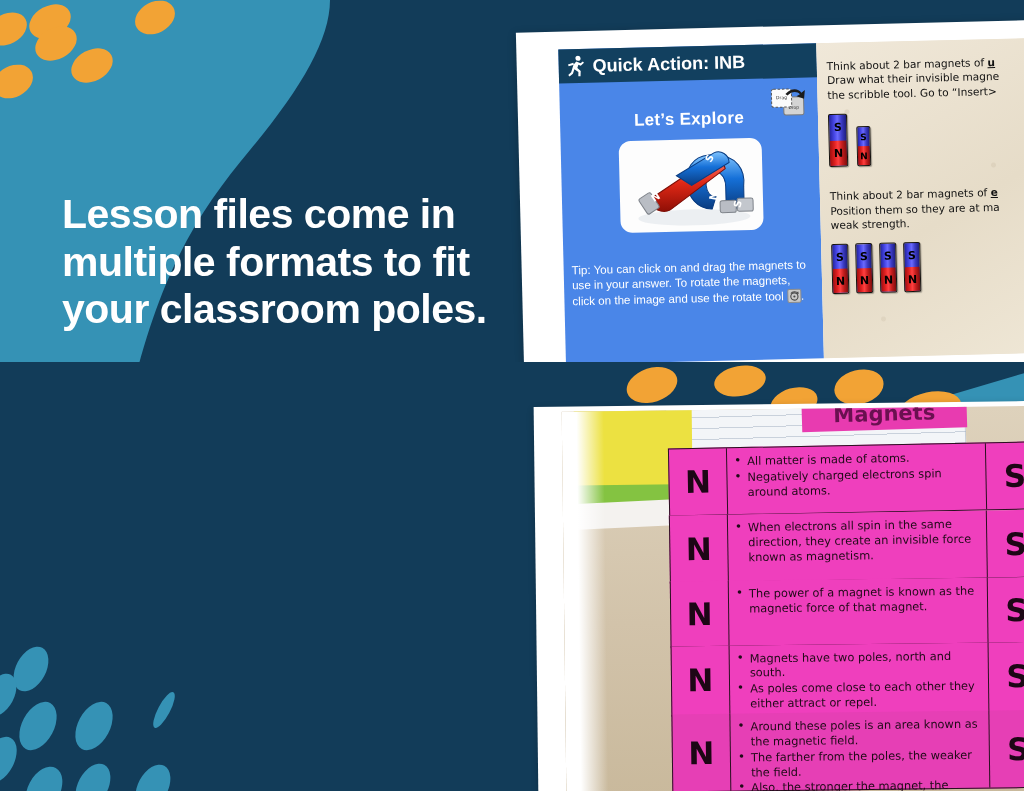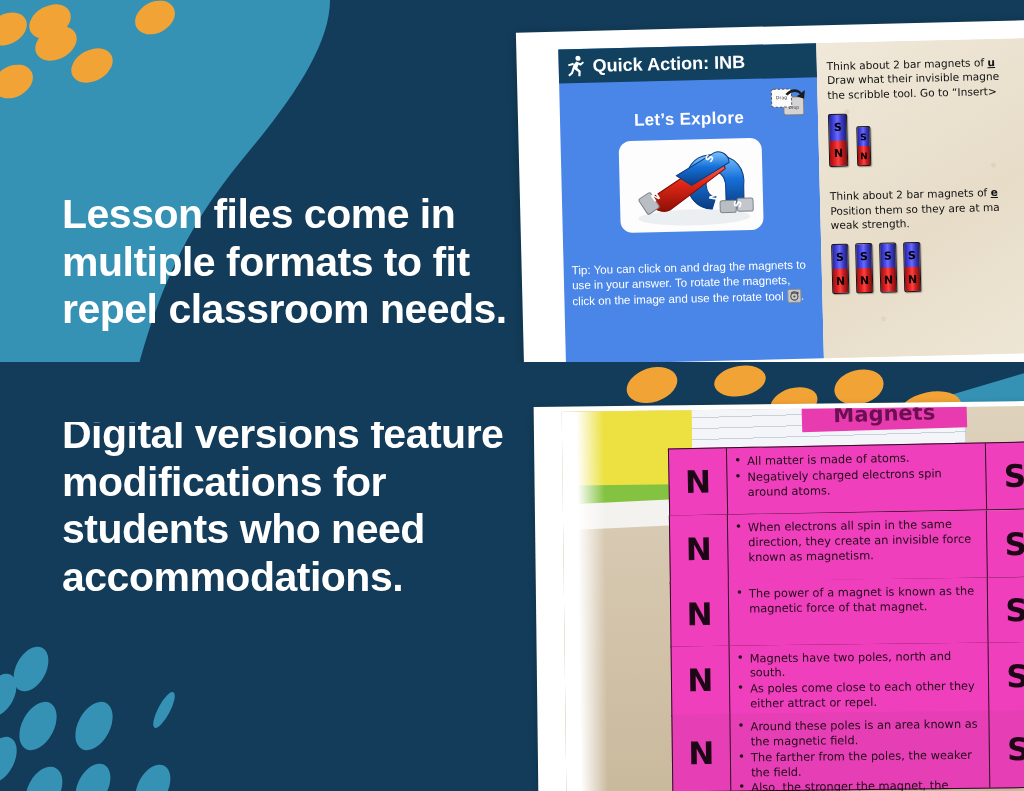--- a/index.html
+++ b/index.html
@@ -325,22 +325,21 @@
   <div class="dot dot-teal" style="left:16px;  top:645px; width:30px; height:48px; transform:rotate(28deg);"></div>
   <div class="dot dot-teal" style="left:-14px; top:672px; width:28px; height:46px; transform:rotate(28deg);"></div>
   <div class="dot dot-teal" style="left:22px;  top:700px; width:32px; height:52px; transform:rotate(28deg);"></div>
   <div class="dot dot-teal" style="left:78px;  top:700px; width:32px; height:52px; transform:rotate(28deg);"></div>
   <div class="dot dot-teal" style="left:-16px; top:735px; width:30px; height:50px; transform:rotate(28deg);"></div>
   <div class="dot dot-teal" style="left:28px;  top:765px; width:32px; height:50px; transform:rotate(28deg);"></div>
   <div class="dot dot-teal" style="left:78px;  top:762px; width:30px; height:48px; transform:rotate(28deg);"></div>
   <div class="dot dot-teal" style="left:138px; top:763px; width:30px; height:48px; transform:rotate(28deg);"></div>
   <div class="dot dot-teal" style="left:158px; top:690px; width:12px; height:40px; transform:rotate(28deg);"></div>
 
-  <div class="headline" id="headline-1">Lesson files come in multiple formats to fit repel classroom needs.</div>
-  <div class="headline" id="headline-2">Digital versions feature modifications for students who need accommodations.</div>
+  <div class="headline" id="headline-1">Lesson files come in multiple formats to fit your classroom poles.</div>
 
   <div id="slide-card">
     <div id="slide-inner">
 
       <div class="qa-panel">
         <div class="qa-header">
           <svg class="runner-icon" viewBox="0 0 24 28">
             <circle cx="14.5" cy="4" r="3.3" fill="#fff"></circle>
             <path d="M12.2 8.2 L17.6 10.4 L20.6 8.2 L22 10 L17.8 13.6 L14.8 12.4 L13.4 16.4 L17.6 20.4 L17.2 27 L14.4 27 L14.6 21.6 L9.6 18 L7.6 23.6 L3.2 27 L1.6 25 L5.4 21.6 L8.6 12 Z" fill="#fff"></path>
             <path d="M1.6 11.6 L8.4 9.6 L9.2 12 L2.4 14 Z" fill="#fff"></path>

